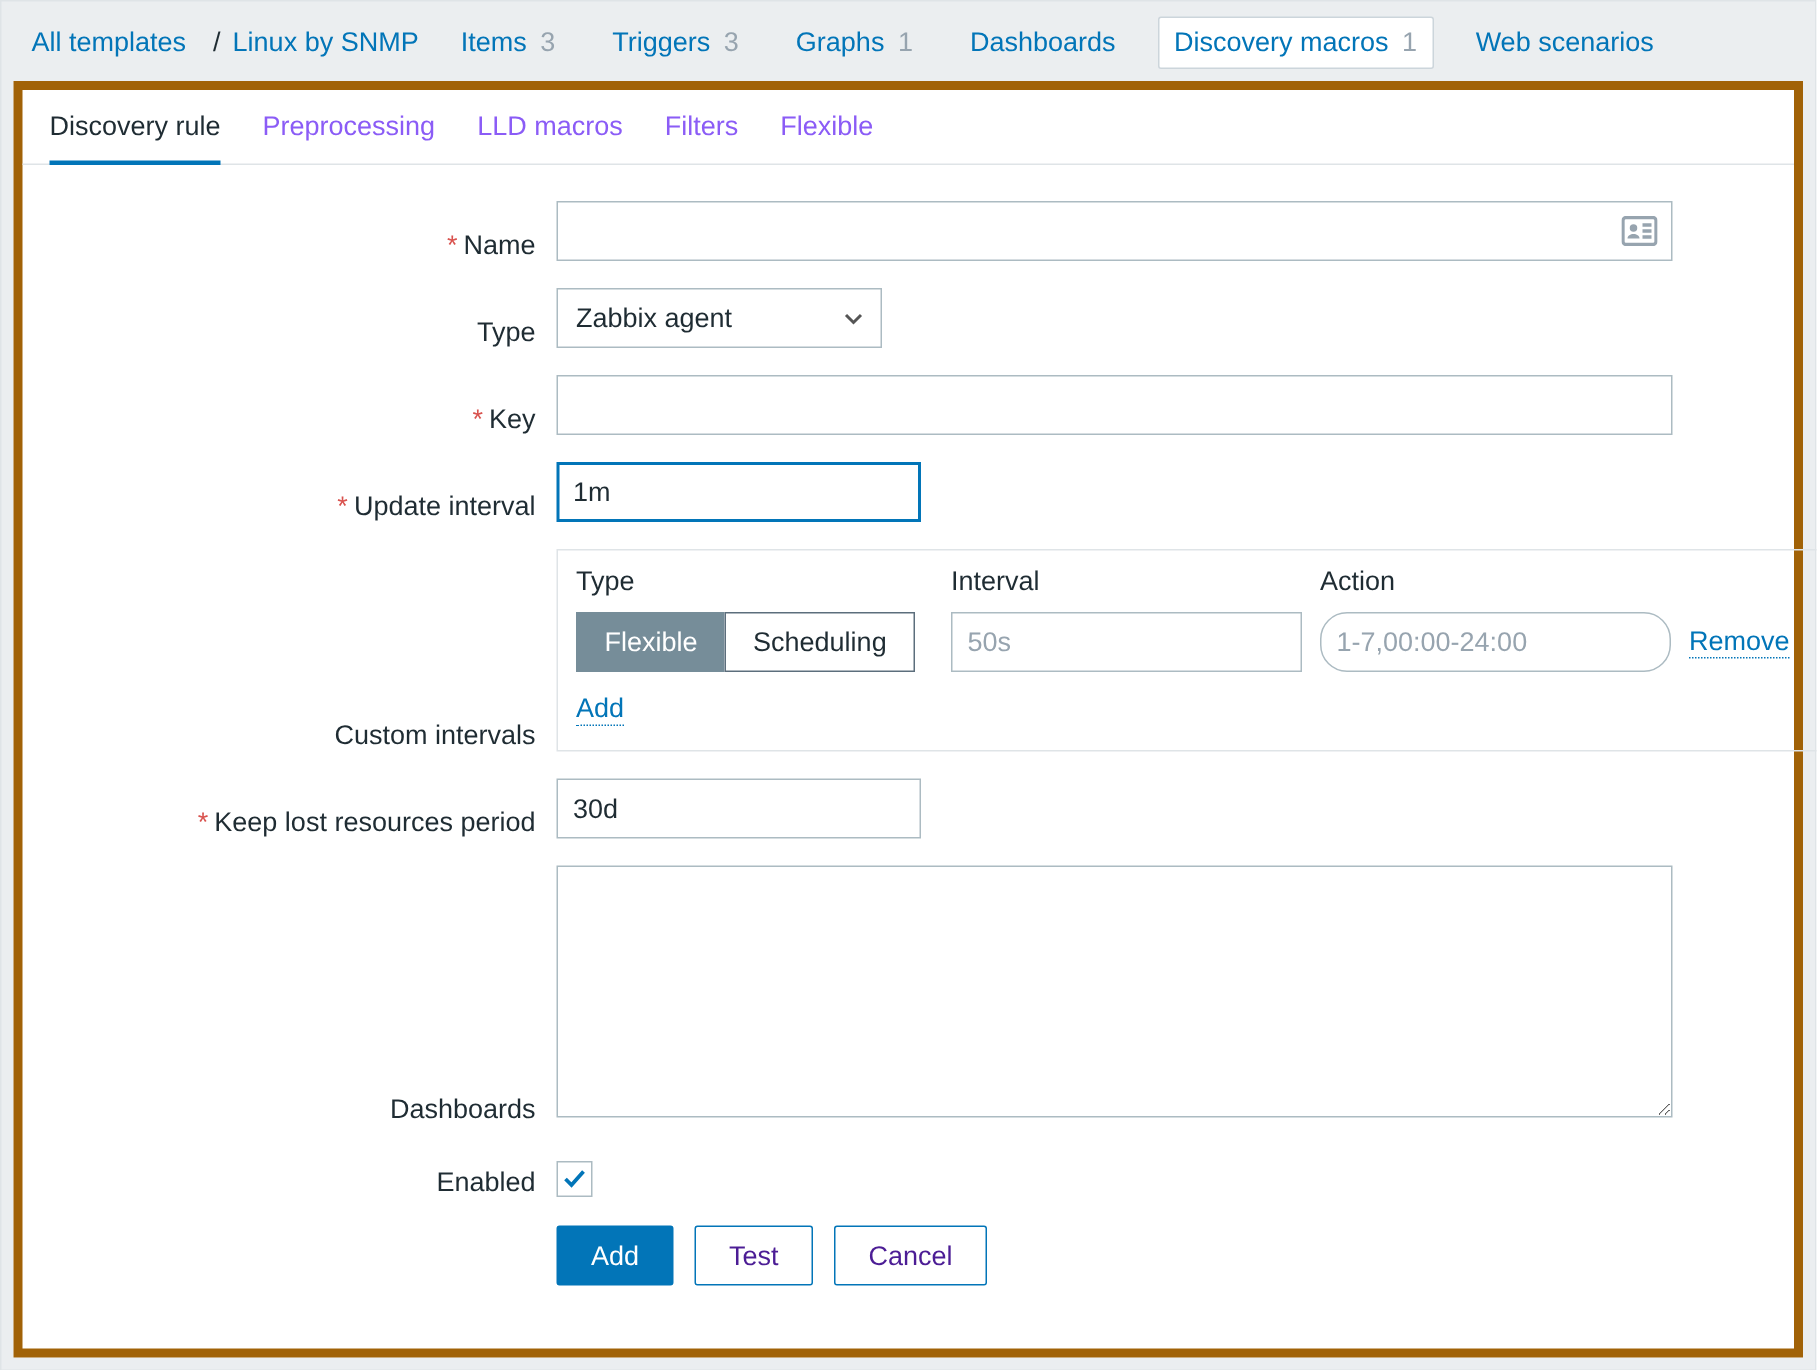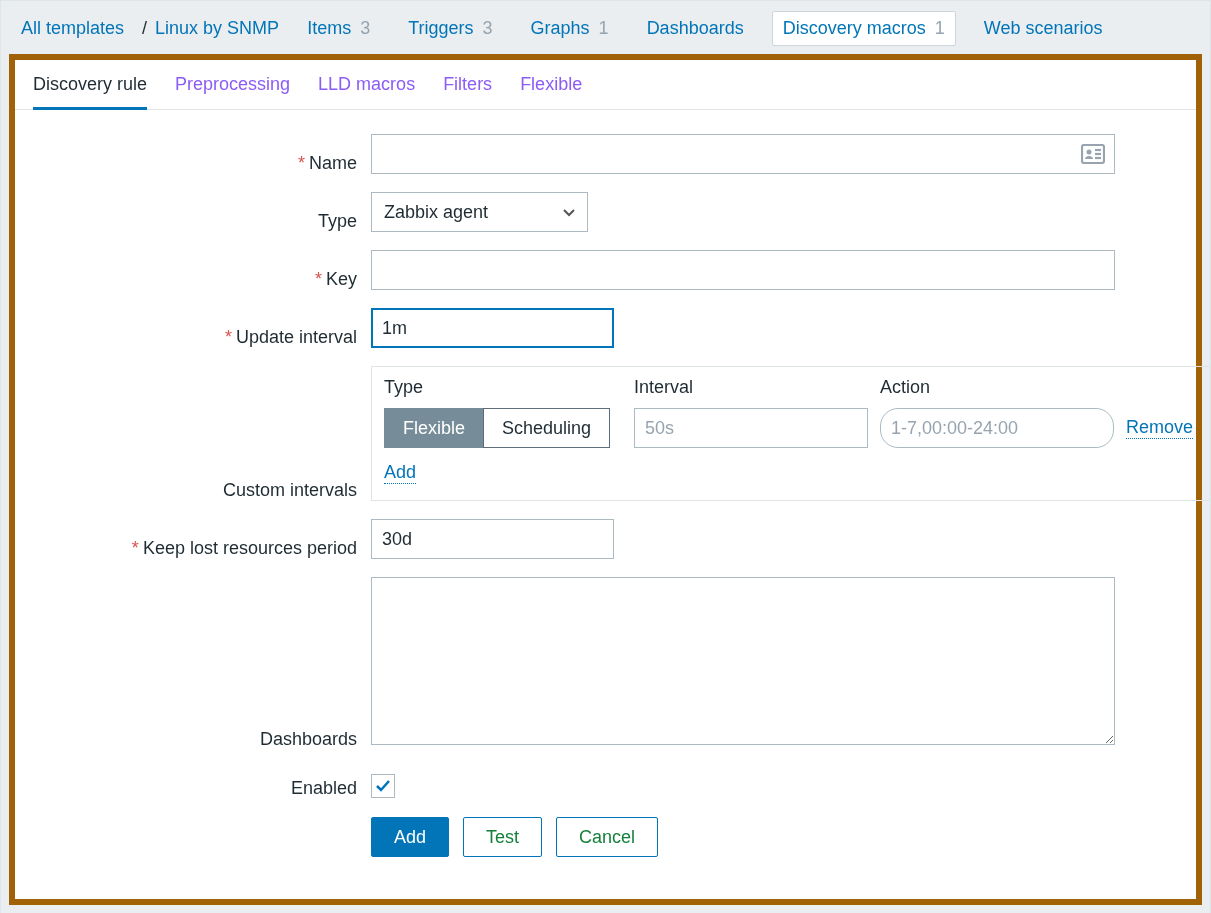--- a/index.html
+++ b/index.html
@@ -212,21 +212,21 @@
     cursor: pointer;
   }
   .btn-primary {
     background: #0275b8;
     border: 1px solid #0275b8;
     color: #fff;
   }
   .btn-secondary {
     background: #fff;
     border: 1px solid #0275b8;
-    color: #15803d;
+    color: #4c1d95;
   }
   input::placeholder, textarea::placeholder { color: #97a4af; }
 </style>
 </head>
 <body>
 
 <div class="page">
 
   <div class="topbar">
     <a class="crumb-link">All templates</a>

